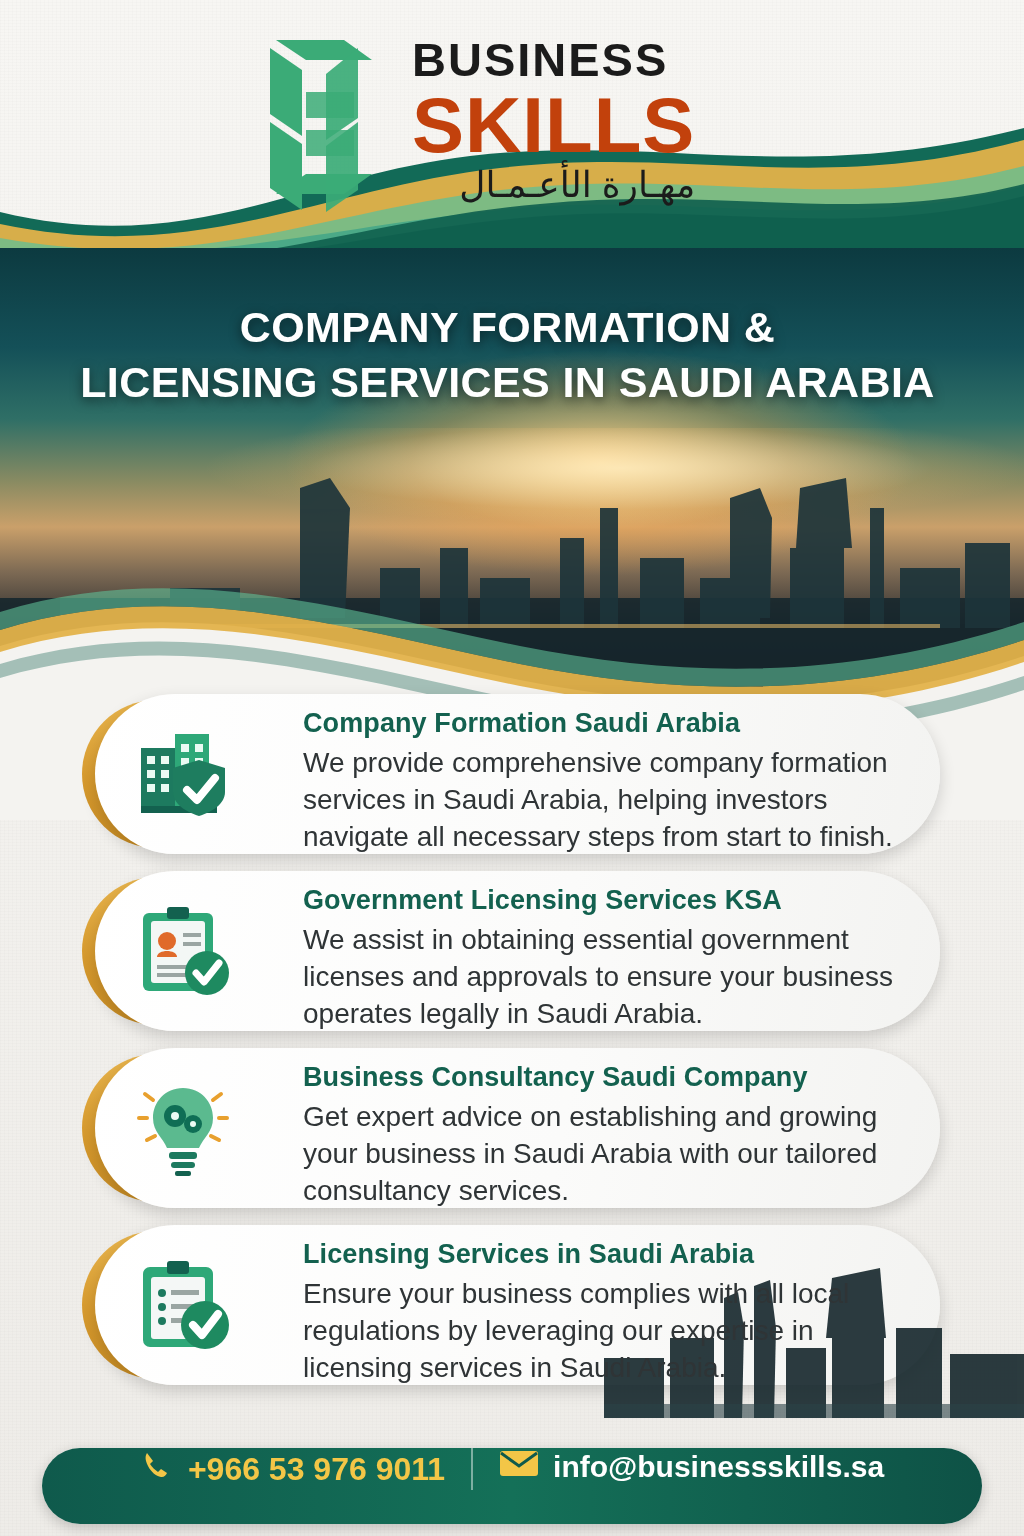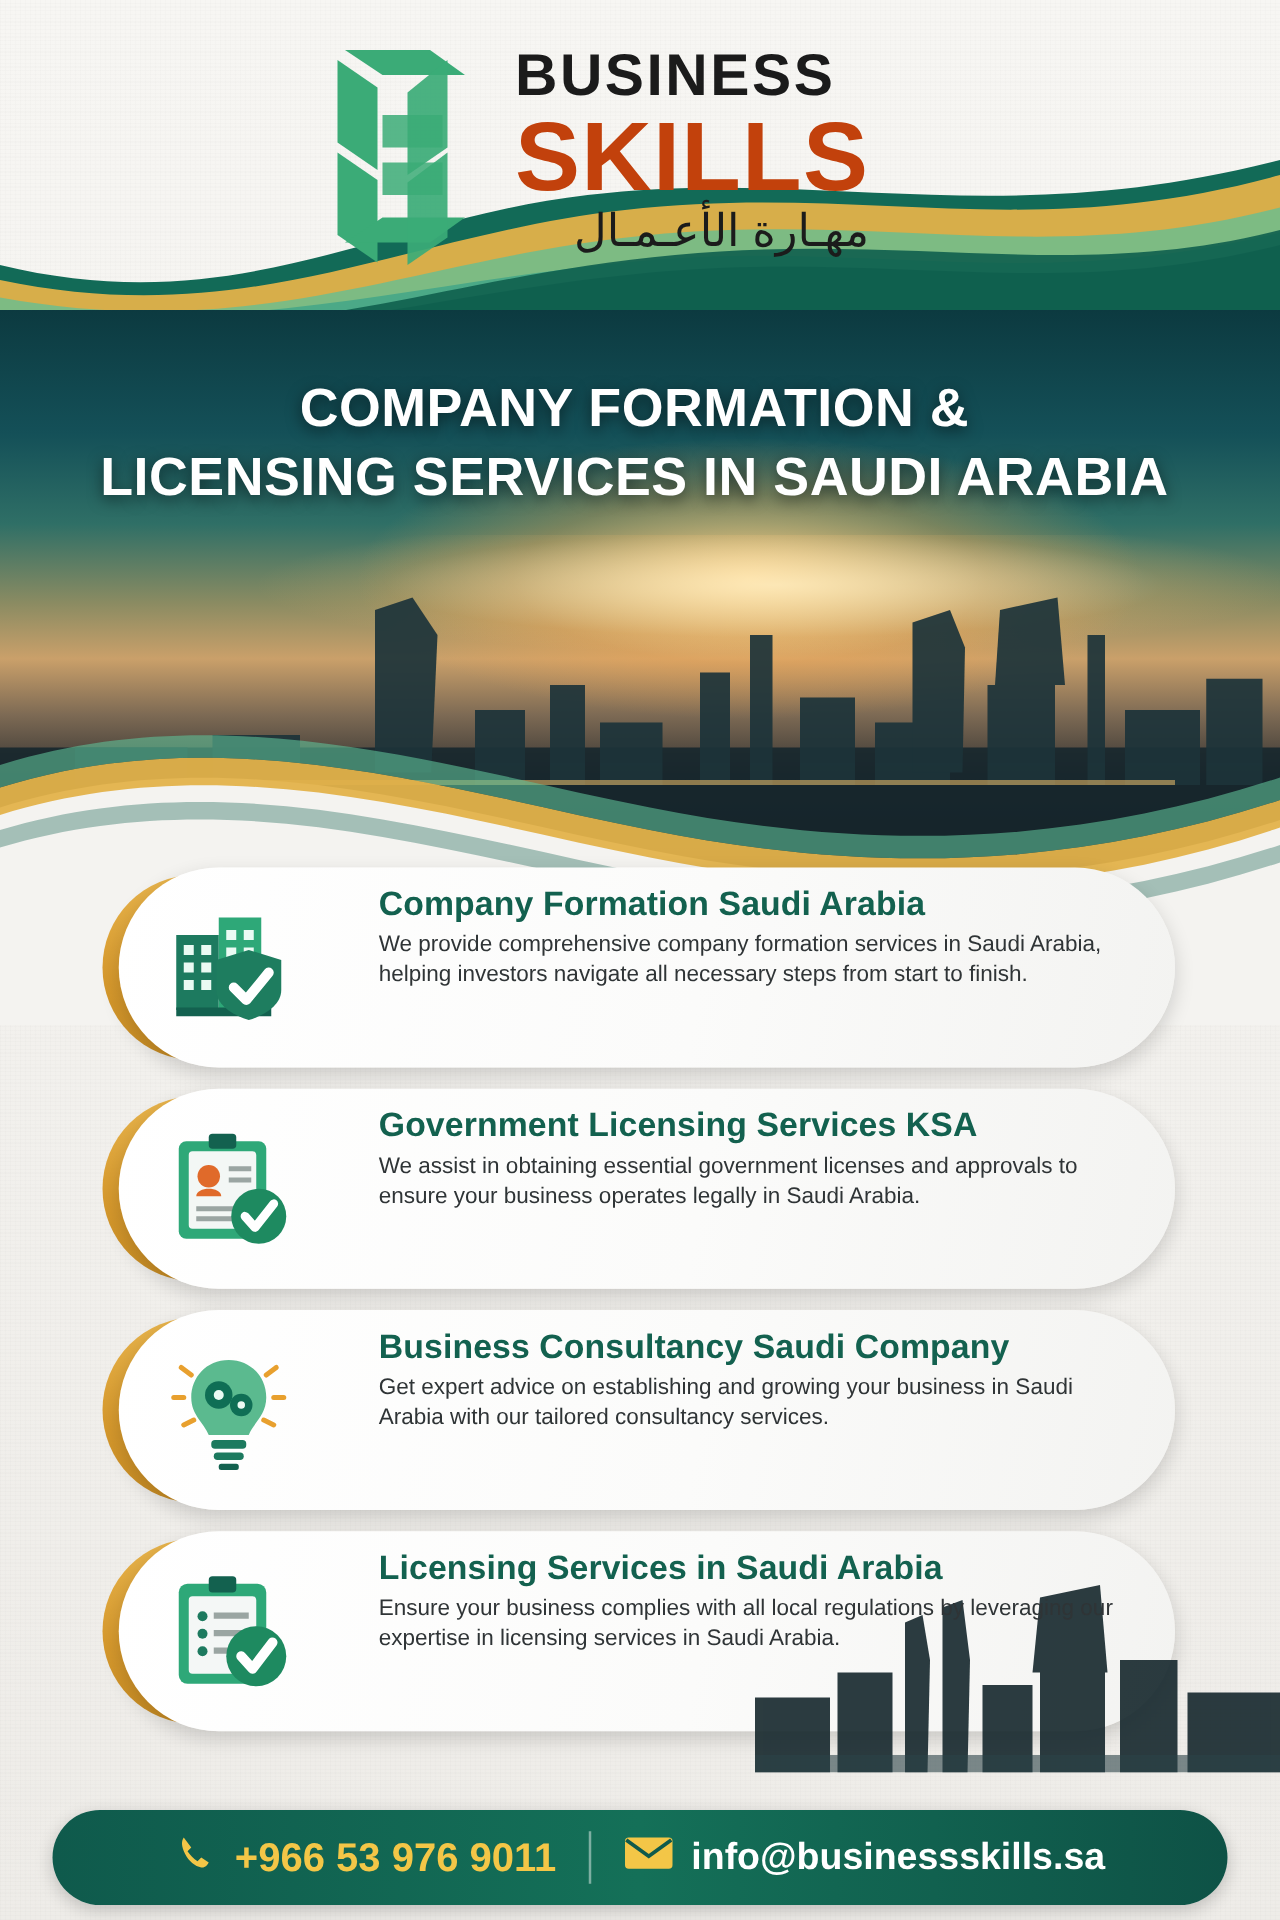--- a/index.html
+++ b/index.html
@@ -120,36 +120,36 @@
   }
   .card-body {
     position: absolute; left: 208px; top: 14px; right: 26px;
     z-index: 2;
   }
   .card-title {
     font-size: 27px; font-weight: bold; color: #13614f;
     letter-spacing: 0.1px; margin-bottom: 5px;
   }
   .card-desc {
-    font-size: 18px; color: #2f3436; line-height: 1.33;
+    font-size: 28px; color: #2f3436; line-height: 1.33;
   }
 
   
   .footer-skyline {
     position: absolute; bottom: 118px; right: 0; width: 420px; height: 150px;
   }
   .footer {
     position: absolute; bottom: 0; left: 0; width: 1024px; height: 112px;
   }
   .footer-bar {
     position: absolute; left: 42px; right: 42px; bottom: 12px; height: 76px;
     border-radius: 40px;
     background: linear-gradient(90deg,#0f5a4c 0%, #147058 50%, #0e5246 100%);
     box-shadow: 0 4px 14px rgba(0,0,0,0.2);
-    display: flex; align-items: center; justify-content: center; gap: 26px;
+    display: flex; align-items: flex-start; justify-content: center; gap: 26px;
   }
   .contact {
     display: flex; align-items: center; gap: 14px;
     color: #f5c542; font-size: 32px; font-weight: bold;
   }
   .contact .ctext { color: #f3c647; }
   .divider { width: 2px; height: 42px; background: rgba(255,255,255,0.45); }
   .email .ctext { color: #ffffff; font-weight: bold; font-size: 30px; }
 </style>
 </head>

